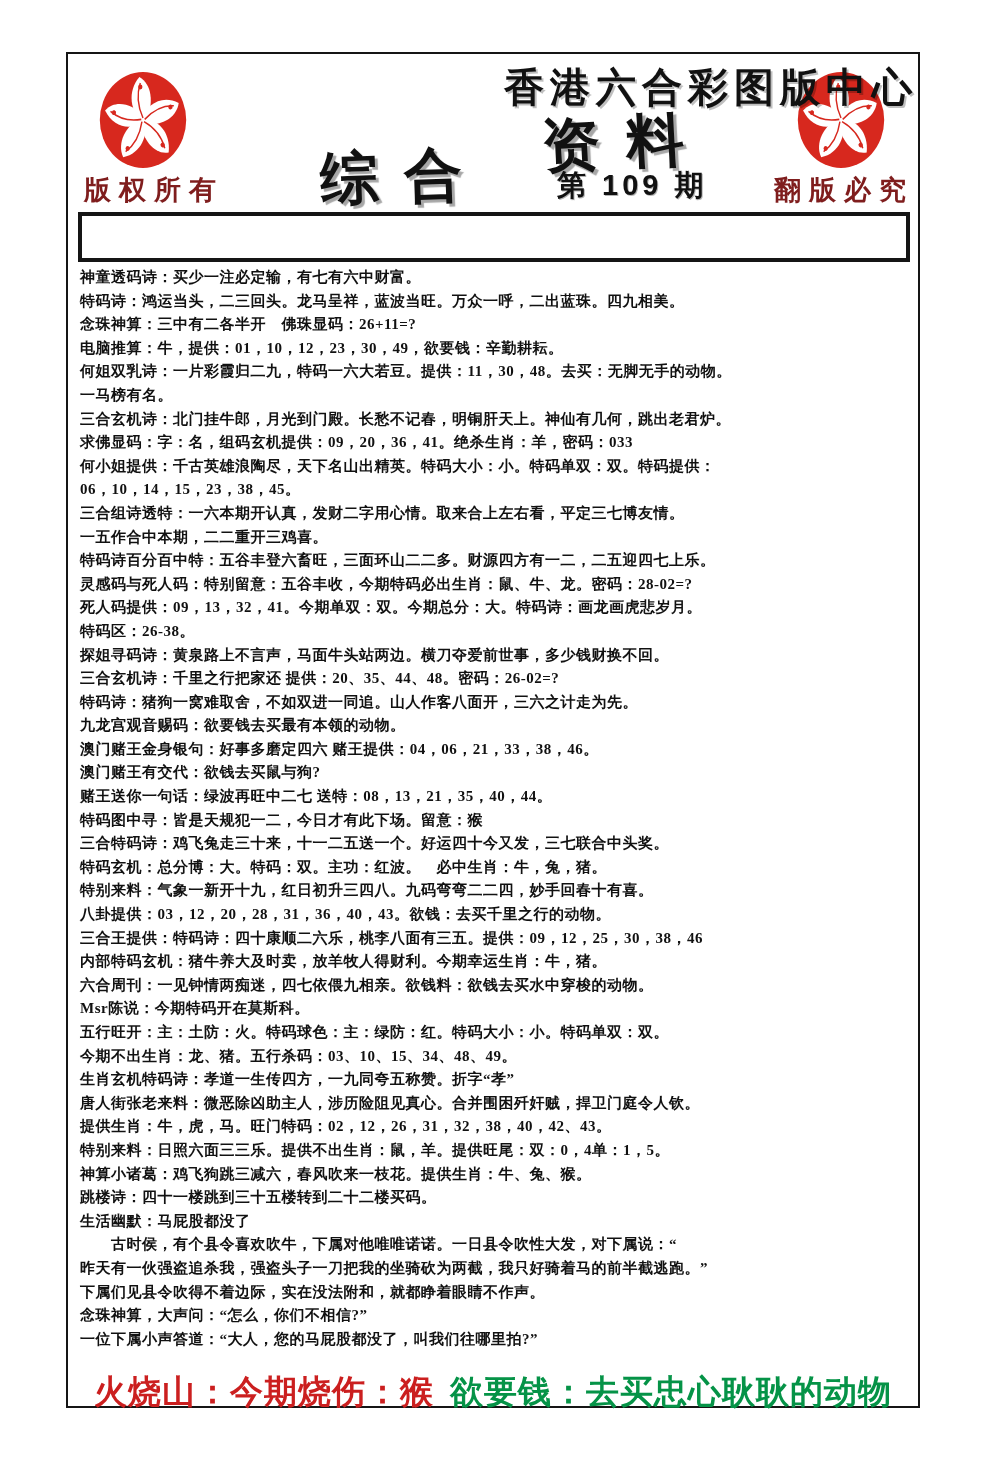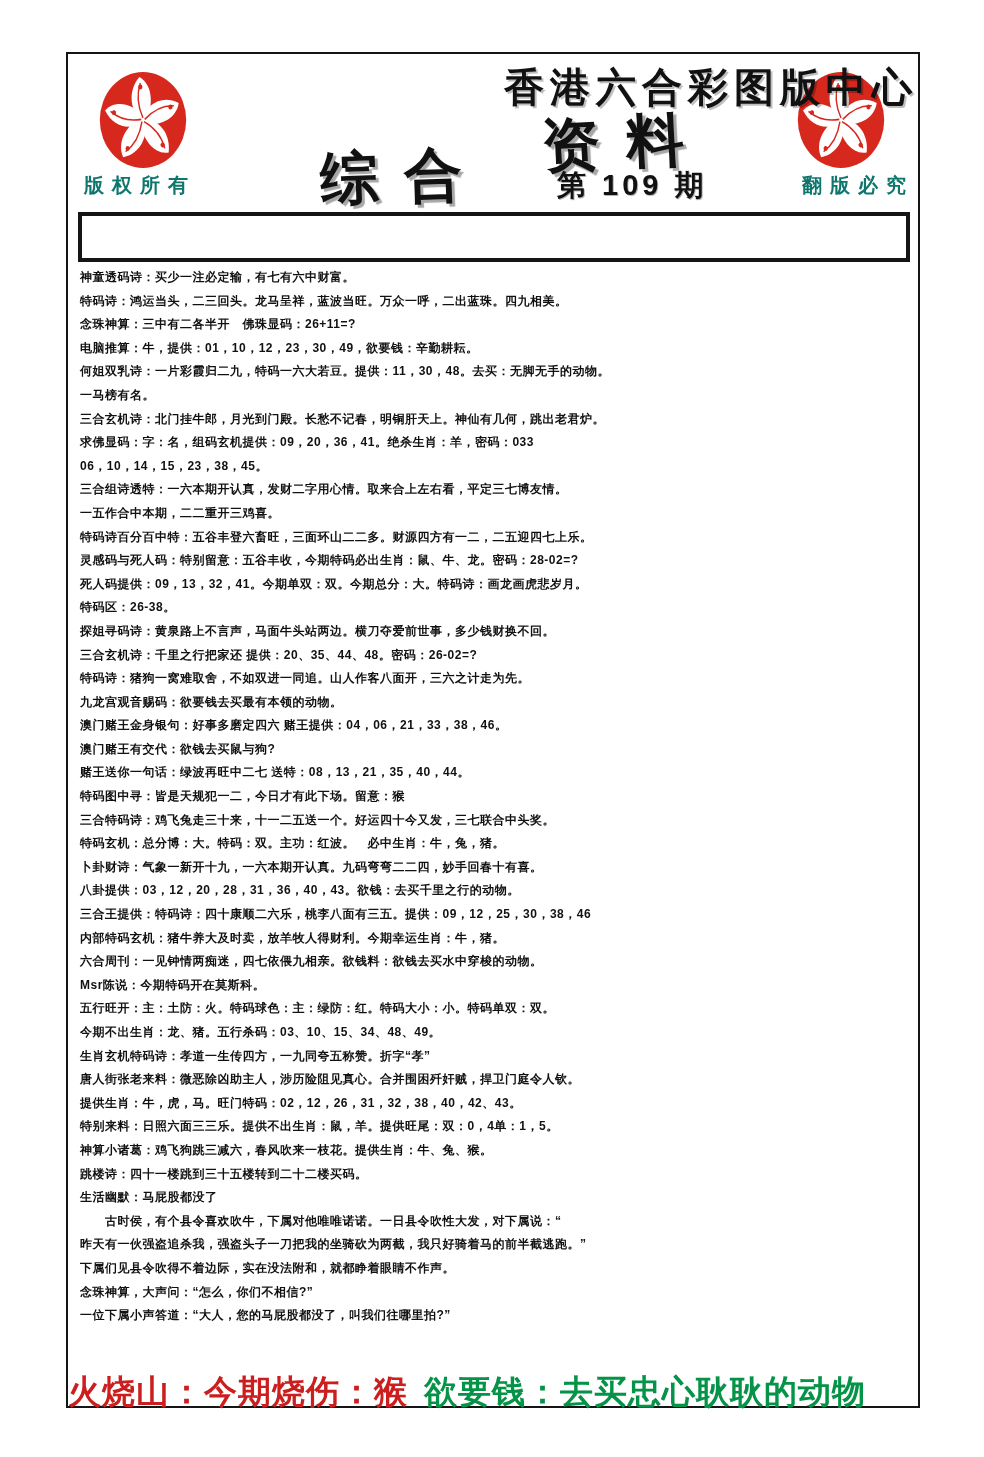--- a/index.html
+++ b/index.html
@@ -10,22 +10,22 @@
     -webkit-font-smoothing:antialiased;
   }
   .frame {
     position:absolute; left:66px; top:52px; width:854px; height:1356px;
     border:2px solid #151515; background:#ffffff;
   }
   .logo { position:absolute; top:16px; width:90px; height:100px; }
   .logo-left  { left:30px; }
   .logo-right { right:32px; }
   .caption {
-    position:absolute; top:118px; font-size:20px; font-weight:bold;
-    color:#0f766e; letter-spacing:8px; white-space:nowrap;
+    position:absolute; top:118px; font-size:27px; font-weight:bold;
+    color:#7f1d1d; letter-spacing:8px; white-space:nowrap;
   }
   .caption-left  { left:16px; }
   .caption-right { right:4px; }
   .title-top {
     position:absolute; left:0; right:0; top:6px; text-align:right;
     font-size:40px; font-weight:bold; color:#111; letter-spacing:6px;
     text-shadow:2px 2px 0 rgba(0,0,0,.25); white-space:nowrap;
   }
   .tm {
     position:absolute; font-size:58px; font-weight:bold; color:#111;
@@ -40,26 +40,26 @@
     text-shadow:1px 1px 0 rgba(0,0,0,.3);
   }
   .empty-box {
     position:absolute; left:10px; top:158px; width:832px; height:50px;
     border:4px solid #151515; background:#fff;
   }
   .content {
     position:absolute; left:12px; top:212px; width:834px;
   }
   .content .line {
-    font-size:12px; font-weight:bold; color:#111;
-    line-height:23.6px; letter-spacing:.5px; white-space:nowrap;
+    font-size:15px; font-weight:bold; color:#111;
+    line-height:23.6px; letter-spacing:.5px; white-space:nowrap;font-family:Liberation Serif, serif;
   }
   .footer-line {
     position:absolute; left:0; right:0; top:1320px; height:36px;
-    display:flex; justify-content:flex-start; align-items:center; gap:16px;
+    display:flex; justify-content:center; align-items:center; gap:16px;
     font-size:33px; font-weight:bold; white-space:nowrap; letter-spacing:1px;
   }
 </style>
 </head>
 <body>
 
 <div class="page">
   <div class="frame">
 
     <div class="logo logo-left">
@@ -132,38 +132,39 @@
 
     <div class="content">
         <div class="line">神童透码诗：买少一注必定输，有七有六中财富。</div>
         <div class="line">特码诗：鸿运当头，二三回头。龙马呈祥，蓝波当旺。万众一呼，二出蓝珠。四九相美。</div>
         <div class="line">念珠神算：三中有二各半开　佛珠显码：26+11=?</div>
         <div class="line">电脑推算：牛，提供：01，10，12，23，30，49，欲要钱：辛勤耕耘。</div>
         <div class="line">何姐双乳诗：一片彩霞归二九，特码一六大若豆。提供：11，30，48。去买：无脚无手的动物。</div>
         <div class="line">一马榜有名。</div>
         <div class="line">三合玄机诗：北门挂牛郎，月光到门殿。长愁不记春，明铜肝天上。神仙有几何，跳出老君炉。</div>
         <div class="line">求佛显码：字：名，组码玄机提供：09，20，36，41。绝杀生肖：羊，密码：033</div>
+        <div class="line">何小姐提供：千古英雄浪陶尽，天下名山出精英。特码大小：小。特码单双：双。特码提供：</div>
         <div class="line">06，10，14，15，23，38，45。</div>
         <div class="line">三合组诗透特：一六本期开认真，发财二字用心情。取来合上左右看，平定三七博友情。</div>
         <div class="line">一五作合中本期，二二重开三鸡喜。</div>
         <div class="line">特码诗百分百中特：五谷丰登六畜旺，三面环山二二多。财源四方有一二，二五迎四七上乐。</div>
         <div class="line">灵感码与死人码：特别留意：五谷丰收，今期特码必出生肖：鼠、牛、龙。密码：28-02=?</div>
         <div class="line">死人码提供：09，13，32，41。今期单双：双。今期总分：大。特码诗：画龙画虎悲岁月。</div>
         <div class="line">特码区：26-38。</div>
         <div class="line">探姐寻码诗：黄泉路上不言声，马面牛头站两边。横刀夺爱前世事，多少钱财换不回。</div>
         <div class="line">三合玄机诗：千里之行把家还 提供：20、35、44、48。密码：26-02=?</div>
         <div class="line">特码诗：猪狗一窝难取舍，不如双进一同追。山人作客八面开，三六之计走为先。</div>
         <div class="line">九龙宫观音赐码：欲要钱去买最有本领的动物。</div>
         <div class="line">澳门赌王金身银句：好事多磨定四六 赌王提供：04，06，21，33，38，46。</div>
         <div class="line">澳门赌王有交代：欲钱去买鼠与狗?</div>
         <div class="line">赌王送你一句话：绿波再旺中二七 送特：08，13，21，35，40，44。</div>
         <div class="line">特码图中寻：皆是天规犯一二，今日才有此下场。留意：猴</div>
         <div class="line">三合特码诗：鸡飞兔走三十来，十一二五送一个。好运四十今又发，三七联合中头奖。</div>
         <div class="line">特码玄机：总分博：大。特码：双。主功：红波。　必中生肖：牛，兔，猪。</div>
-        <div class="line">卜卦财诗：气象一新开十九，一六本期开认真。九码弯弯二二四，妙手回春十有喜。</div>
+        <div class="line">特别来料：气象一新开十九，红日初升三四八。九码弯弯二二四，妙手回春十有喜。</div>
         <div class="line">八卦提供：03，12，20，28，31，36，40，43。欲钱：去买千里之行的动物。</div>
         <div class="line">三合王提供：特码诗：四十康顺二六乐，桃李八面有三五。提供：09，12，25，30，38，46</div>
         <div class="line">内部特码玄机：猪牛养大及时卖，放羊牧人得财利。今期幸运生肖：牛，猪。</div>
         <div class="line">六合周刊：一见钟情两痴迷，四七依偎九相亲。欲钱料：欲钱去买水中穿梭的动物。</div>
         <div class="line">Msr陈说：今期特码开在莫斯科。</div>
         <div class="line">五行旺开：主：土防：火。特码球色：主：绿防：红。特码大小：小。特码单双：双。</div>
         <div class="line">今期不出生肖：龙、猪。五行杀码：03、10、15、34、48、49。</div>
         <div class="line">生肖玄机特码诗：孝道一生传四方，一九同夸五称赞。折字“孝”</div>
         <div class="line">唐人街张老来料：微恶除凶助主人，涉历险阻见真心。合并围困歼奸贼，捍卫门庭令人钦。</div>
         <div class="line">提供生肖：牛，虎，马。旺门特码：02，12，26，31，32，38，40，42、43。</div>

